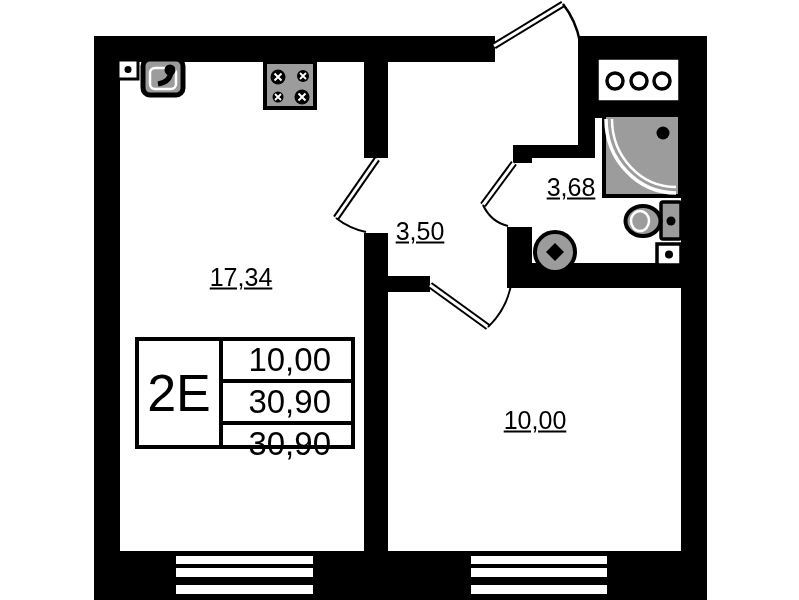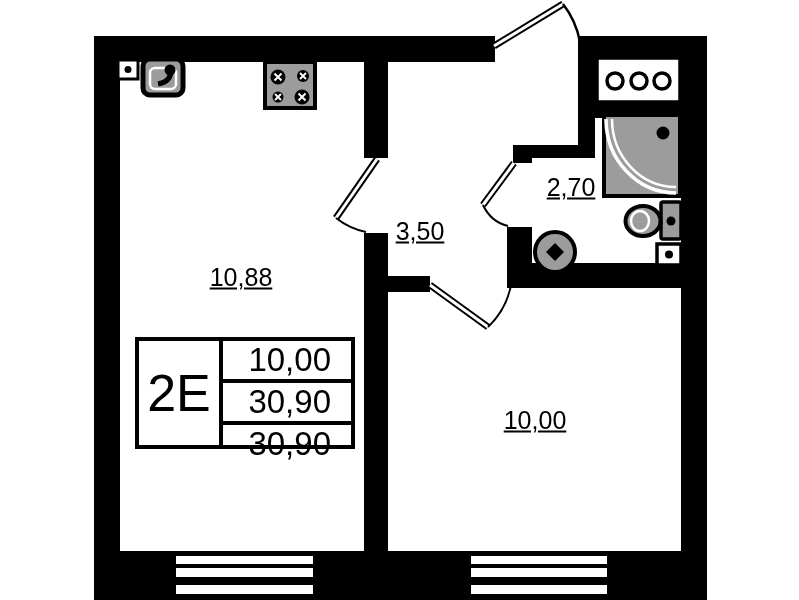--- a/index.html
+++ b/index.html
@@ -144,25 +144,25 @@
       <path d="M483,205 Q491,222 508,226" fill="none" stroke="#000" stroke-width="2"></path>
     </g>
 
     <g>
       <line x1="430" y1="285" x2="488" y2="327" stroke="#000" stroke-width="7"></line>
       <line x1="430" y1="285" x2="488" y2="327" stroke="#fff" stroke-width="3"></line>
       <path d="M488,327 A80,80 0 0 0 512,279" fill="none" stroke="#000" stroke-width="2"></path>
     </g>
   </svg>
 
-  <div class="area-label" style="left:241px; top:277px;">10,88</div>
+  <div class="area-label" style="left:241px; top:277px;">17,34</div>
 
   <div class="area-label" style="left:420px; top:189px;margin-top:42px;">3,50</div>
 
-  <div class="area-label" style="left:571px; top:187px;">2,70</div>
+  <div class="area-label" style="left:571px; top:187px;">3,68</div>
 
   <div class="area-label" style="left:535px; top:420px;">10,00</div>
 
   <div class="stamp">
     <div class="stamp-left">2E</div>
     <div class="stamp-right">
       <div class="stamp-row">10,00</div>
       <div class="stamp-row">30,90</div>
       <div class="stamp-row">30,90</div>
     </div>

